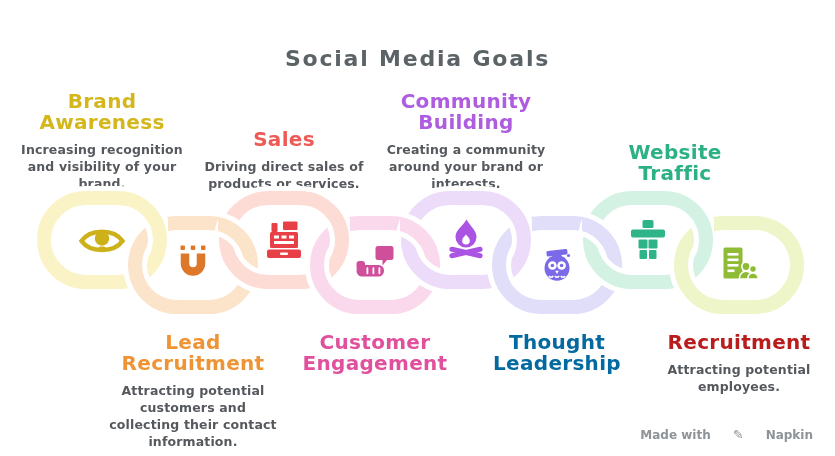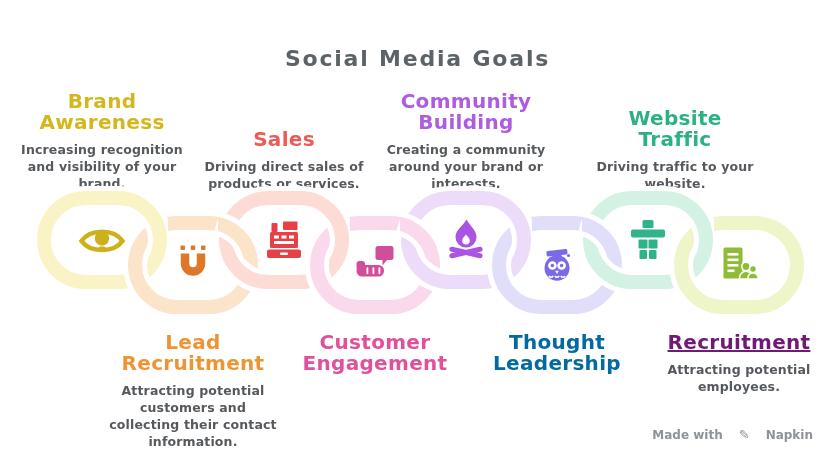--- a/index.html
+++ b/index.html
@@ -19,21 +19,21 @@
     white-space:pre-line;line-height:21px;margin-bottom:8px;
   }
   .goal-desc{
     font-size:12.5px;font-weight:bold;color:#55595d;line-height:17px;
     white-space:pre-line;letter-spacing:.15px;
   }
   .chain{position:absolute;left:0;top:186px;width:835px;height:140px;}
   .ring-outline{fill:none;stroke:#ffffff;stroke-width:24;}
   .ring{fill:none;stroke-width:14;}
   .watermark{
-    position:absolute;top:427px;right:22px;display:flex;align-items:center;gap:16px;
+    position:absolute;top:427px;right:22px;display:flex;align-items:center;gap:22px;
     font-size:12px;font-weight:bold;color:#8e9397;margin-left:40px;
   }
   .watermark .pen{font-size:13px;}
 </style>
 </head>
 <body>
 
 <div class="stage">
 
   <div class="title">Social Media Goals</div>
@@ -51,41 +51,39 @@
   </div>
   <div class="goal-block top" style="left:381px">
     <div class="goal-heading" style="color: rgb(174, 92, 224);">Community
 Building</div>
     <div class="goal-desc">Creating a community
 around your brand or
 interests.</div>
   </div>
   <div class="goal-block top" style="left:590px">
     <div class="goal-heading" style="color: rgb(43, 177, 131);">Website Traffic</div>
-    <div class="goal-desc">Driving traffic to your
-website.</div>
   </div>
 
   <div class="goal-block bottom" style="left:108px">
     <div class="goal-heading" style="color: rgb(239, 148, 52);">Lead Recruitment</div>
     <div class="goal-desc">Attracting potential
 customers and
 collecting their contact
 information.</div>
   </div>
   <div class="goal-block bottom" style="left:290px">
     <div class="goal-heading" style="color: rgb(224, 80, 156); text-align: center;">Customer
 Engagement</div>
   </div>
   <div class="goal-block bottom" style="left:472px">
     <div class="goal-heading" style="color: #0369a1;">Thought
 Leadership</div>
   </div>
   <div class="goal-block bottom" style="left:654px">
-    <div class="goal-heading" style="color: #701a75; text-decoration: underline;">Recruitment</div>
+    <div class="goal-heading" style="color: #b91c1c;">Recruitment</div>
     <div class="goal-desc">Attracting potential
 employees.</div>
   </div>
 
   <svg class="chain" viewBox="0 0 835 140" aria-hidden="true">
     <defs>
       <clipPath id="w0">
           <rect x="127" y="0" width="41" height="66"></rect>
         </clipPath>
       <clipPath id="w1">

